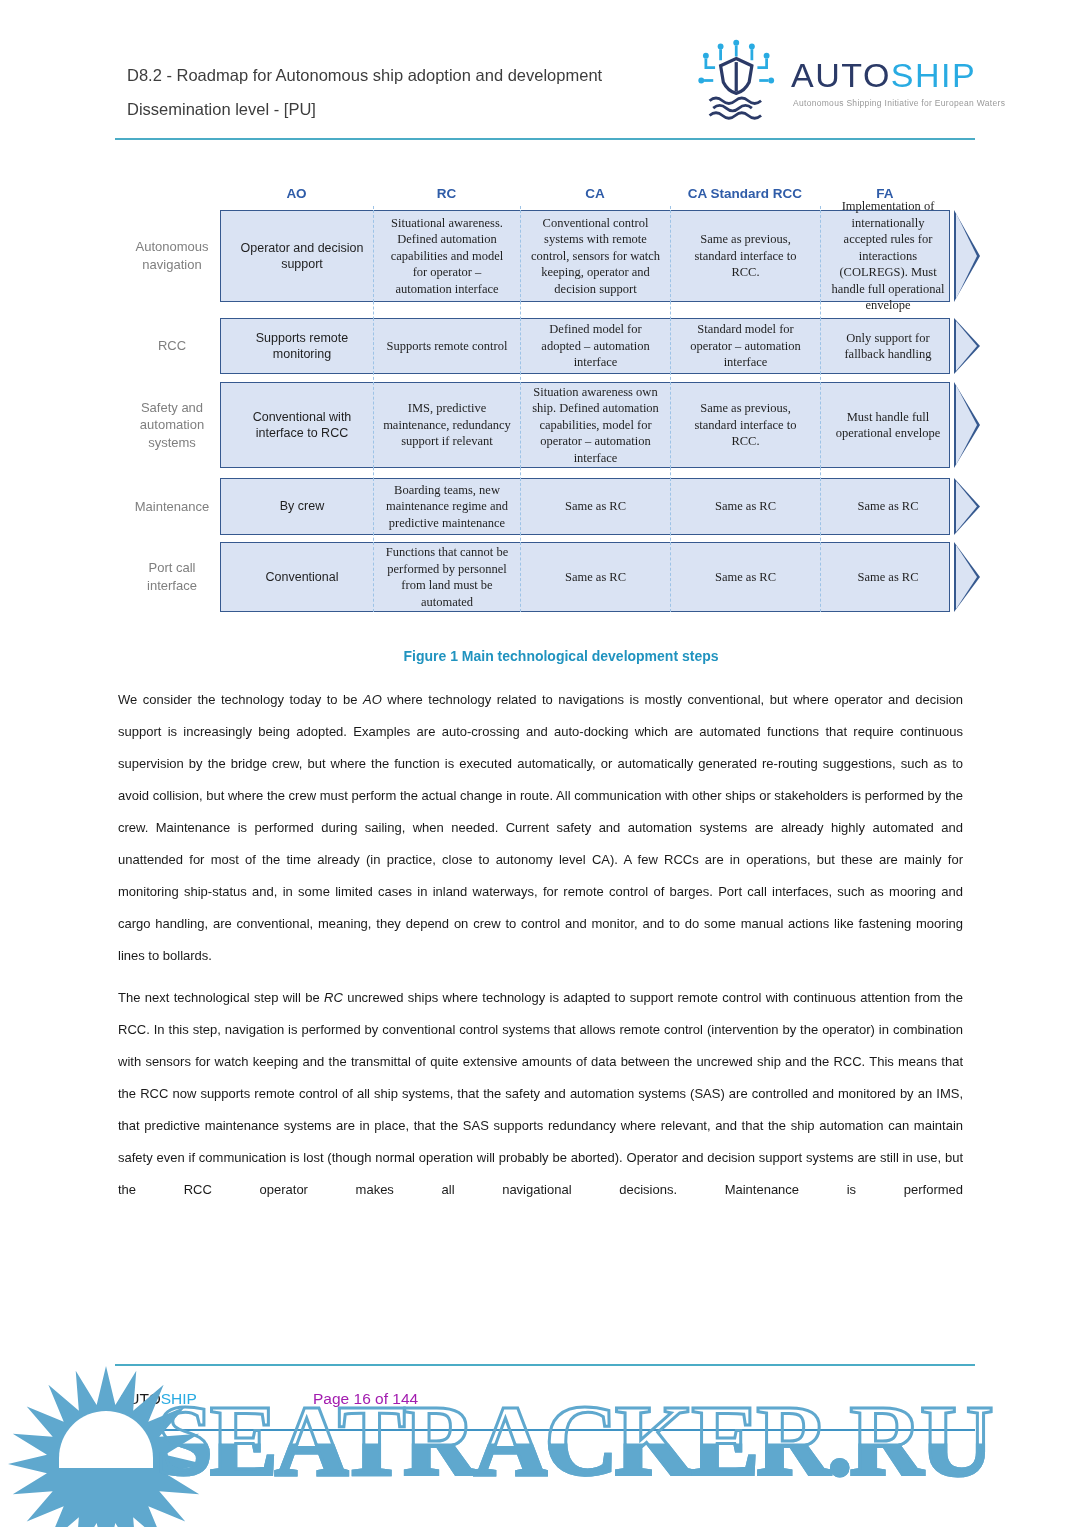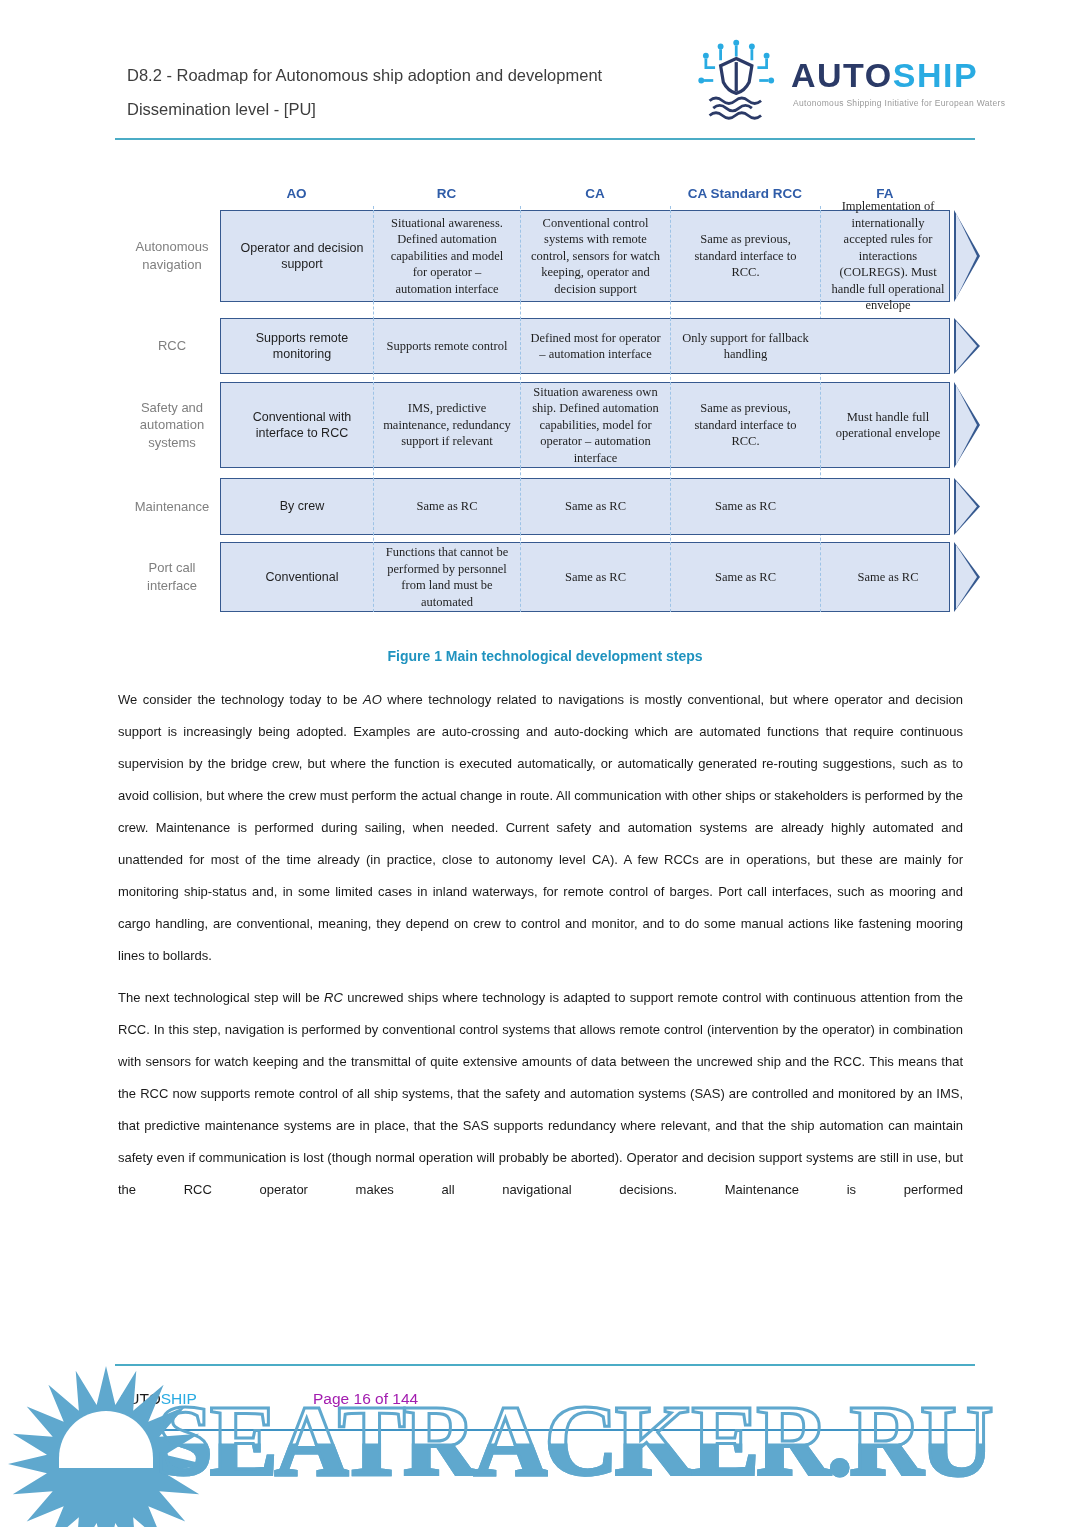--- a/index.html
+++ b/index.html
@@ -6,21 +6,21 @@
   .page {
     position:relative; width:1080px; height:1527px; background:#ffffff;
     font-family:"Liberation Sans", sans-serif; overflow:hidden;
   }
   
   .hdr-line1 { position:absolute; left:127px; top:66px; font-size:16.5px; color:#3d3d3d; }
   .hdr-line2 { position:absolute; left:127px; top:100px; font-size:16.5px; color:#3d3d3d; }
   .hdr-rule  { position:absolute; left:115px; top:138px; width:860px; height:2px; background:#4BACC6; }
   .logo { position:absolute; left:693px; top:38px; width:280px; height:92px; }
   .logo-boat { position:absolute; left:0; top:0; }
-  .logo-word { position:absolute; left:98px; top:18px; font-size:34px; letter-spacing:1.5px; font-weight:700; white-space:nowrap; }
+  .logo-word { position:absolute; left:98px; top:18px; font-size:34px; letter-spacing:1.5px; font-weight:400; white-space:nowrap; }
   .logo-word .dk { color:#2B3A67; } .logo-word .lt { color:#29ABE2; }
   .logo-sub  { position:absolute; left:100px; top:60px; font-size:8.5px; color:#9a9a9a; letter-spacing:.3px; white-space:nowrap; }
 
   
   .figure { position:absolute; left:130px; top:186px; width:880px; height:432px; }
   .col-heads { position:absolute; left:90px; top:0; width:730px; display:flex; }
   .col-head { font-weight:bold; color:#2F5CA8; font-size:13.5px; text-align:center; }
   .col-head:nth-child(1){width:153px;} .col-head:nth-child(2){width:147px;}
   .col-head:nth-child(3){width:150px;} .col-head:nth-child(4){width:150px;}
   .col-head:nth-child(5){width:130px;}
@@ -32,21 +32,21 @@
   .cells { position:absolute; left:0; top:0; right:30px; bottom:0; display:flex; }
   .cell { box-sizing:border-box; display:flex; align-items:center; justify-content:center;
           text-align:center; font-size:12.5px; line-height:1.32; color:#1f1f1f; padding:2px 9px; }
   .cell:nth-child(1){width:153px;padding-left:20px;} .cell:nth-child(2){width:147px;}
   .cell:nth-child(3){width:150px;} .cell:nth-child(4){width:150px;}
   .cell:nth-child(5){width:130px; padding-right:4px;}
   .cell + .cell { border-left:1px dashed #9DC3E6;font-family:Liberation Serif, serif; }
   .band .rlabel { position:absolute; left:-90px; top:0; bottom:0; width:84px; display:flex;
           align-items:center; justify-content:center; text-align:center;
           color:#7F7F7F; font-size:13px; line-height:1.35; }
-  .caption { position:absolute; left:115px; top:648px; width:860px; text-align:center;
+  .caption { position:absolute; left:131px; top:648px; width:860px; text-align:center;
           font-weight:bold; font-size:14px; color:#2093BF; }
 
   
   .bodytext { position:absolute; left:118px; top:684px; width:845px; }
   .bodytext p { margin:0 0 10px 0; text-align:justify; font-size:13px; line-height:32px; color:#1a1a1a; }
   .bodytext p.cont { text-align-last:justify; }
 
   
   .ftr-rule  { position:absolute; left:115px; top:1364px; width:860px; height:2px; background:#4BACC6; }
   .ftr-brand { position:absolute; left:118px; top:1390px; font-size:15.5px; color:#1a1a1a; }
@@ -138,21 +138,22 @@
     </div>
 
     <div class="band" style="top:132px;height:56px">
       <div class="rlabel">RCC</div>
       <div class="rect"></div>
       <div class="tri-o"></div>
         <div class="tri-i"></div>
       <div class="cells">
         <div class="cell">Supports remote monitoring</div>
         <div class="cell">Supports remote control</div>
-        <div class="cell">Defined most for operator – automation interface</div>
+        <div class="cell">Defined model for adopted – automation interface</div>
+        <div class="cell">Standard model for operator – automation interface</div>
         <div class="cell">Only support for fallback handling</div>
       </div>
     </div>
 
     <div class="band" style="top:196px;height:86px">
       <div class="rlabel">Safety and automation systems</div>
       <div class="rect"></div>
       <div class="tri-o"></div>
         <div class="tri-i"></div>
       <div class="cells">
@@ -164,20 +165,21 @@
       </div>
     </div>
 
     <div class="band" style="top:292px;height:57px">
       <div class="rlabel">Maintenance</div>
       <div class="rect"></div>
       <div class="tri-o"></div>
         <div class="tri-i"></div>
       <div class="cells">
         <div class="cell">By crew</div>
+        <div class="cell">Boarding teams, new maintenance regime and predictive maintenance</div>
         <div class="cell">Same as RC</div>
         <div class="cell">Same as RC</div>
         <div class="cell">Same as RC</div>
       </div>
     </div>
 
     <div class="band" style="top:356px;height:70px">
       <div class="rlabel">Port call interface</div>
       <div class="rect"></div>
       <div class="tri-o"></div>

